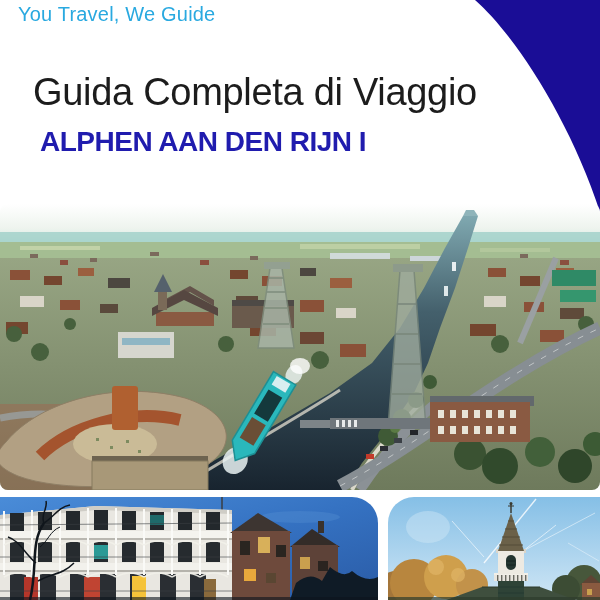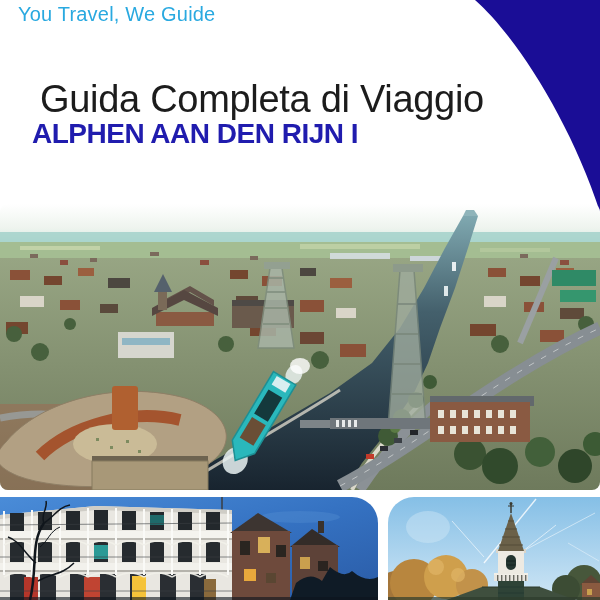--- a/index.html
+++ b/index.html
@@ -2,22 +2,22 @@
 <html><head>
 <meta charset="utf-8">
 <style>
   html,body{margin:0;padding:0;background:#ffffff;}
   .cover{position:relative;width:600px;height:600px;background:#ffffff;overflow:hidden;
          font-family:"Liberation Sans",sans-serif;}
   
   .corner{position:absolute;top:0;right:0;width:130px;height:212px;display:block;}
   
   .tagline{position:absolute;top:3px;left:18px;font-size:20px;font-weight:400;color:#29a9e0;letter-spacing:0.2px;text-align:right;}
-  .title{position:absolute;top:62px;left:24px;margin:16px;font-size:38px;font-weight:400;color:#1c1c1c;letter-spacing:-0.3px;}
-  .subtitle{position:absolute;top:109px;left:24px;margin:8px;font-size:28px;font-weight:700;color:#201cae;
+  .title{position:absolute;top:62px;left:24px;margin:9px;font-size:38px;font-weight:400;color:#1c1c1c;letter-spacing:-0.3px;}
+  .subtitle{position:absolute;top:109px;left:24px;margin:16px;font-size:28px;font-weight:700;color:#201cae;
             line-height:34px;letter-spacing:-0.5px;}
   .subtitle span{display:block;}
   
   .hero{position:absolute;top:204px;left:0;width:600px;height:286px;border-radius:8px;overflow:hidden;}
   .photo{position:absolute;top:497px;height:103px;overflow:hidden;}
   .photo-left{left:0;width:378px;border-radius:0 26px 0 0;}
   .photo-right{left:388px;width:212px;border-radius:26px 0 0 0;}
   .hero svg,.photo svg{display:block;width:100%;height:100%;}
 </style>
 </head>

